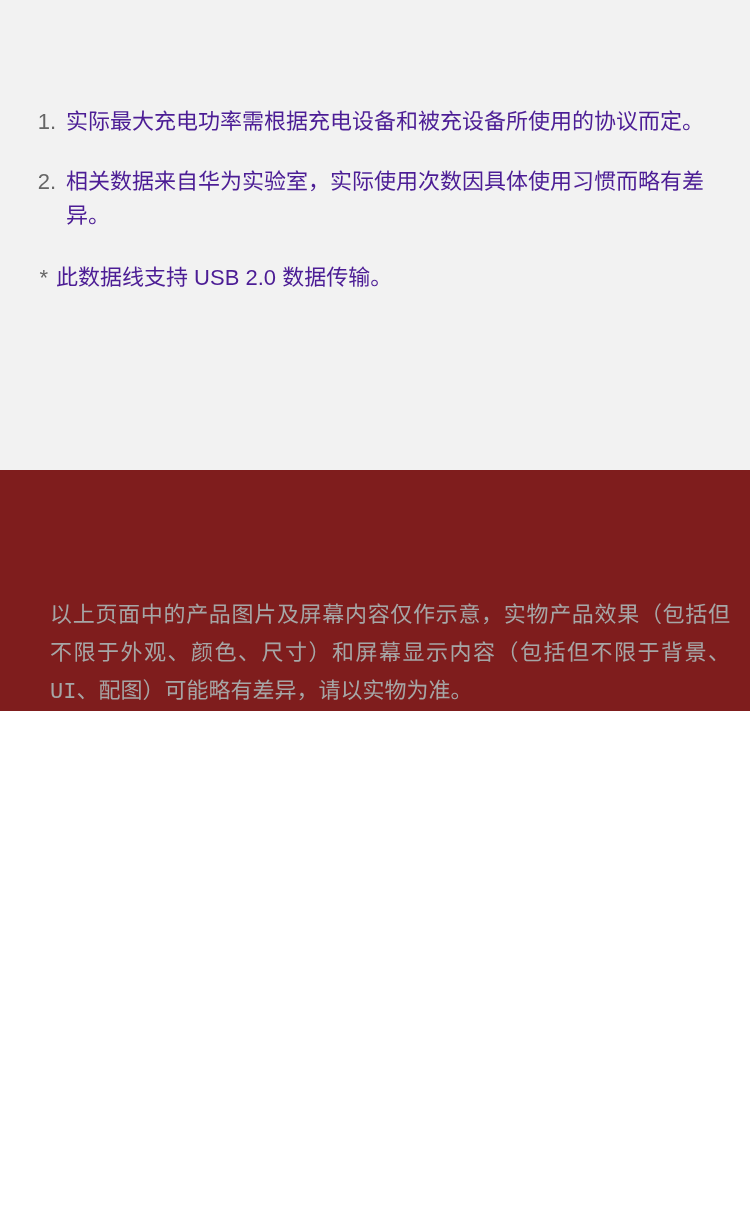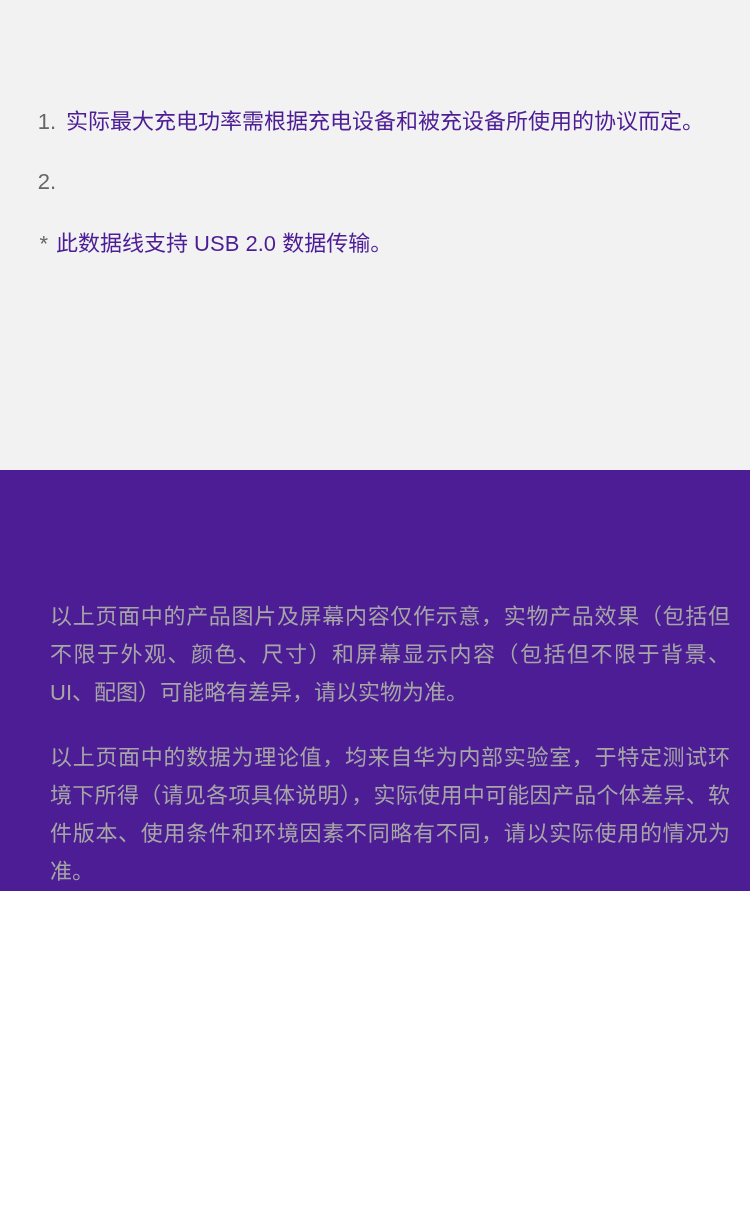--- a/index.html
+++ b/index.html
@@ -54,23 +54,24 @@
     margin-top: 28px;
     margin-bottom: 0;
   }
   .footnote-item.star .footnote-marker {
     width: 26px;
     padding-right: 8px;
   }
 
   
   .disclaimer-panel {
-    background: #4c1d95;
+    background: #7f1d1d;
     padding: 128px 20px 0 50px;
     box-sizing: border-box;
+    font-family: Liberation Mono, monospace;
   }
   .disclaimer-para {
     color: #a6a6a6;
     font-size: 22px;
     line-height: 1.72;
     margin: 0 0 28px 0;
     text-align: justify;
     text-justify: inter-ideograph;
   }
   .disclaimer-para:last-child {
@@ -81,24 +82,24 @@
 <body>
 
 <div class="footnote-panel">
   <ol class="footnote-list">
     <li class="footnote-item">
       <span class="footnote-marker">1.</span>
       <span class="footnote-text">实际最大充电功率需根据充电设备和被充设备所使用的协议而定。</span>
     </li>
     <li class="footnote-item">
       <span class="footnote-marker">2.</span>
+      <span class="footnote-text">相关数据来自华为实验室，实际使用次数因具体使用习惯而略有差异。</span>
     </li>
     <li class="footnote-item star">
       <span class="footnote-marker">*</span>
       <span class="footnote-text">此数据线支持 USB 2.0 数据传输。</span>
     </li>
   </ol>
 </div>
 
 <div class="disclaimer-panel">
   <p class="disclaimer-para">以上页面中的产品图片及屏幕内容仅作示意，实物产品效果（包括但不限于外观、颜色、尺寸）和屏幕显示内容（包括但不限于背景、UI、配图）可能略有差异，请以实物为准。</p>
-  <p class="disclaimer-para">以上页面中的数据为理论值，均来自华为内部实验室，于特定测试环境下所得（请见各项具体说明），实际使用中可能因产品个体差异、软件版本、使用条件和环境因素不同略有不同，请以实际使用的情况为准。</p>
 </div>
 
 </body></html>

